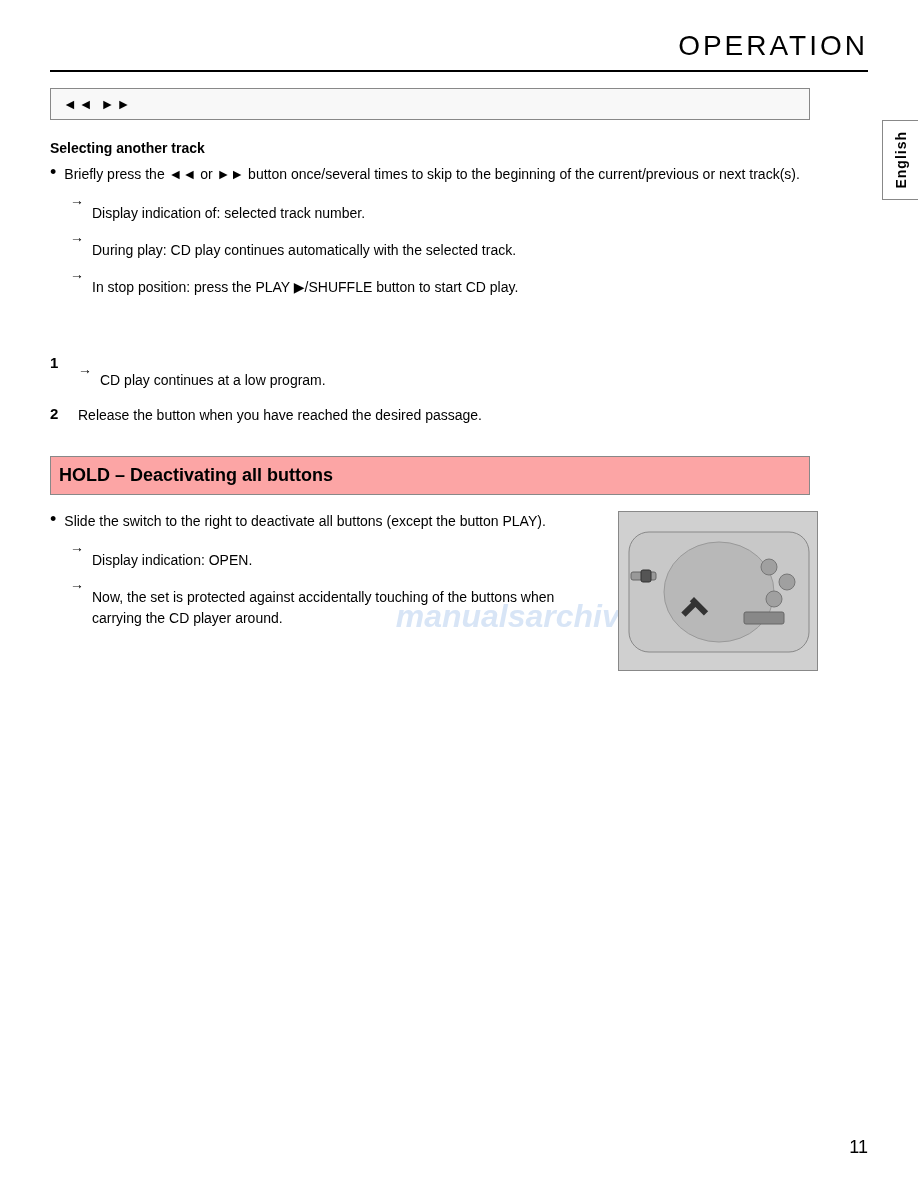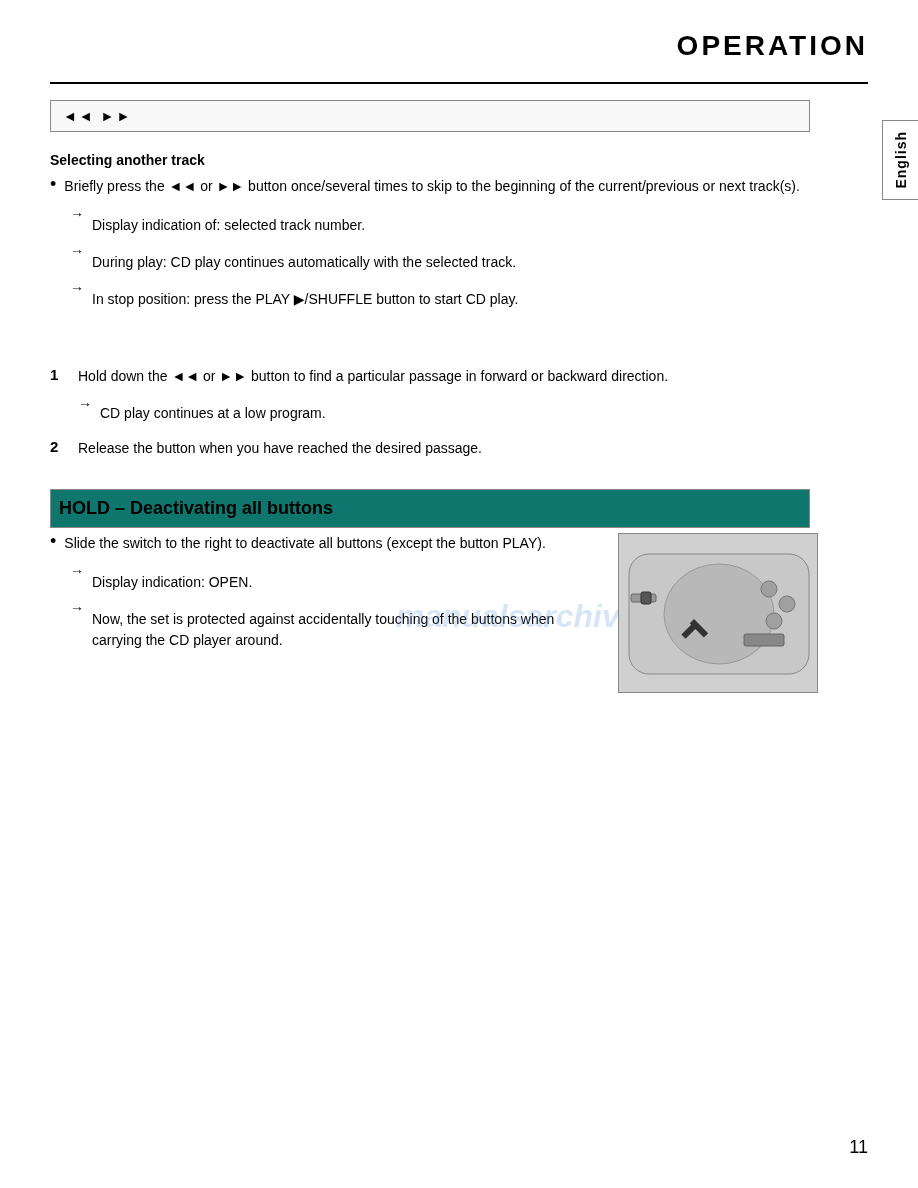--- a/index.html
+++ b/index.html
@@ -22,23 +22,23 @@
       width: 918px;
       min-height: 1188px;
       padding: 30px 50px 30px 50px;
       position: relative;
     }
 
     
     .page-title {
       text-align: right;
       font-size: 28px;
-      font-weight: bold;
+      font-weight: normal;
       letter-spacing: 3px;
-      padding-bottom: 20px;
+      padding-bottom: 8px;
       border-bottom: 2px solid #000;
       margin-bottom: 16px;
     }
 
     
     .button-bar {
       border: 1px solid #888;
       background: #f8f8f8;
       padding: 6px 12px;
       display: flex;
@@ -214,22 +214,22 @@
     .page-number {
       position: absolute;
       bottom: 30px;
       right: 50px;
       font-size: 18px;
     }
 
     .hold-section-wrapper {
       border: 1px solid #888;
       padding: 8px 12px 8px 8px;
-      background: #0f766e;
-      margin-bottom: 5px;
+      background: #fca5a5;
+      margin-bottom: 16px;
       width: 760px;
     }
 
     .spacer {
       height: 20px;
     }
   </style>
 </head>
 <body>
 
@@ -272,21 +272,20 @@
     </div>
 
     <div class="spacer"></div>
     <div class="spacer"></div>
 
     <div class="bullet-section">
 
       <div class="numbered-item">
         <span class="number">1</span>
         <div class="numbered-text">
-          <span>Hold down the ◄◄  or ►►  button to find a particular passage in forward or backward direction.</span>
           <div class="arrow-item" style="margin-left:0; margin-top:4px;">
             <span class="arrow">→</span>
             <span class="arrow-text">CD play continues at a low program.</span>
           </div>
         </div>
       </div>
 
       <div class="numbered-item" style="margin-top:10px;">
         <span class="number">2</span>
         <span class="numbered-text">Release the button when you have reached the desired passage.</span>

